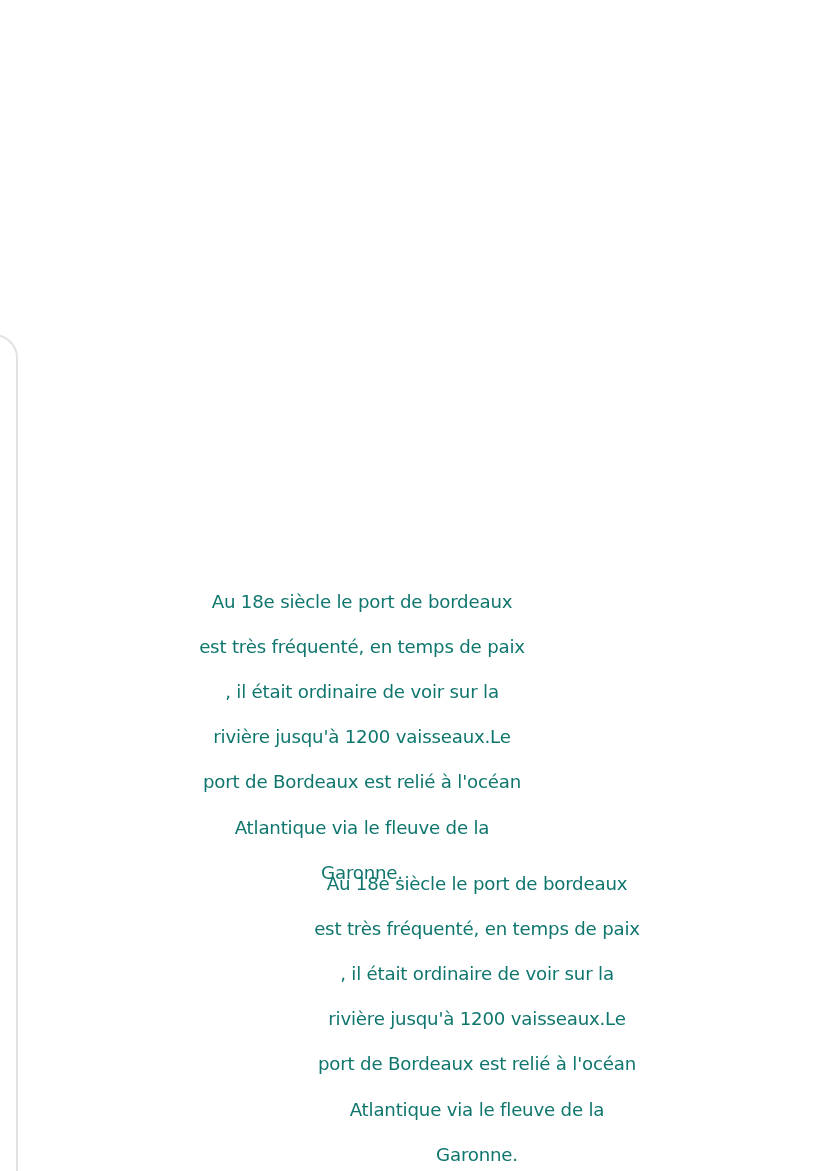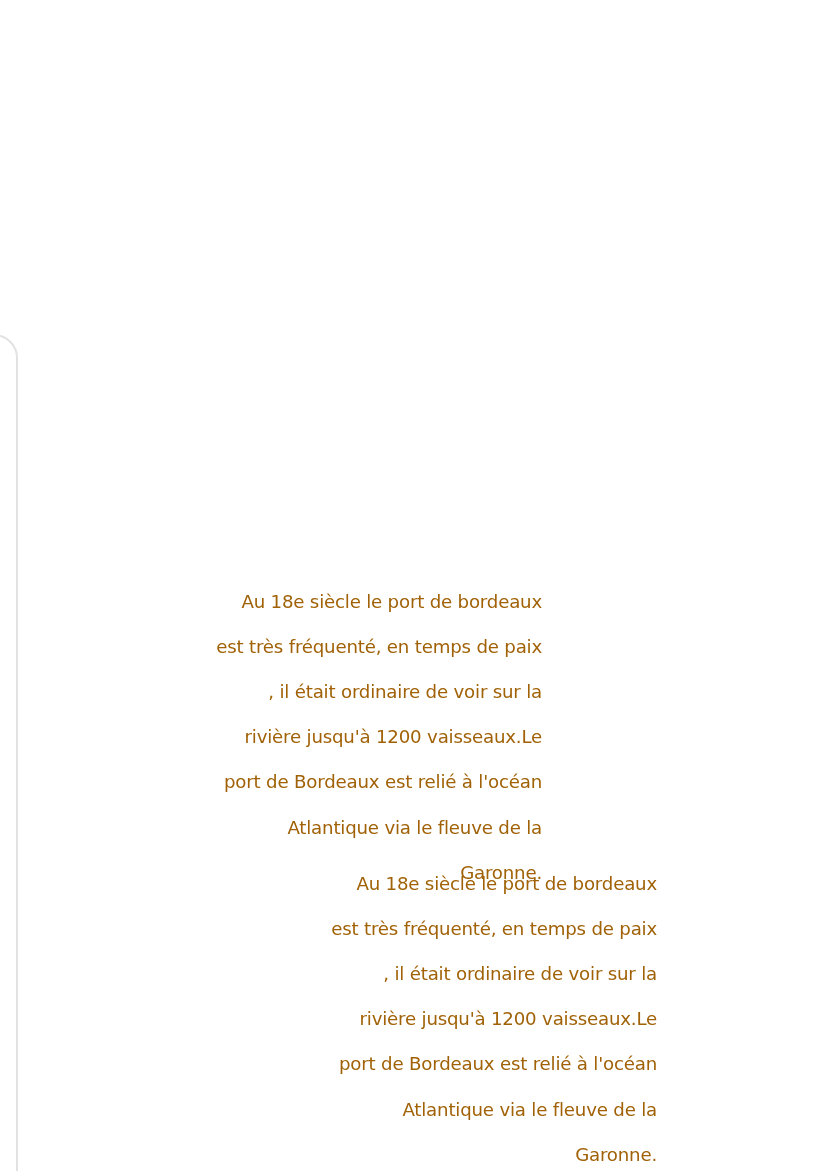--- a/index.html
+++ b/index.html
@@ -21,22 +21,22 @@
       width: 218px;
       height: 900px;
       border: 2px solid #e2e2e2;
       border-top-right-radius: 24px;
       box-sizing: border-box;
       background: transparent;
     }
     .text-block {
       position: absolute;
       width: 360px;
-      text-align: right;
-      color: #a16207;
+      text-align: center;
+      color: #0f766e;
       font-size: 18.2px;
       line-height: 22.6px;
       letter-spacing: -0.2px;
       white-space: pre-line;
     }
     .text-block .line { display: block; }
     #block-1 { left: 182px; top: 568px; }
     #block-2 { left: 297px; top: 850px; }
   </style>
 </head>

